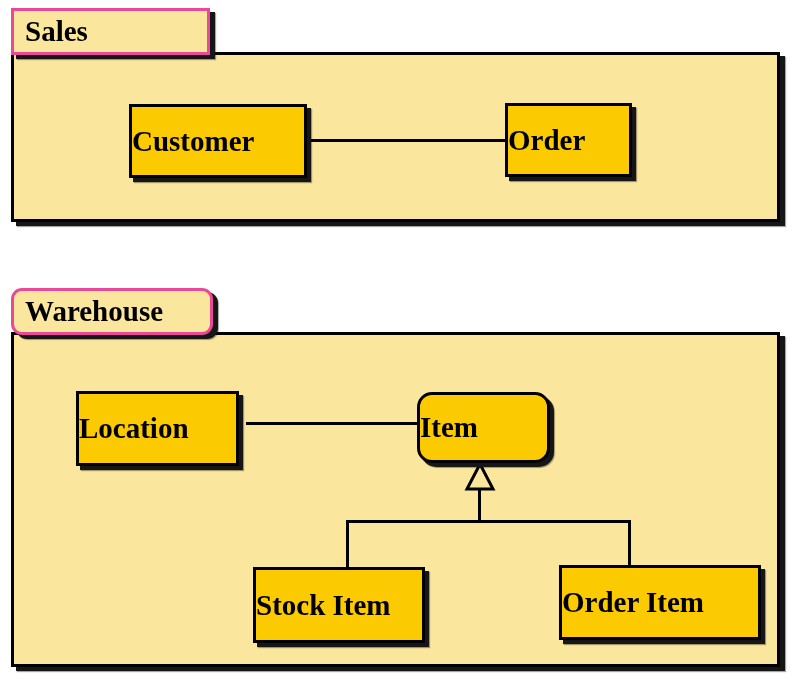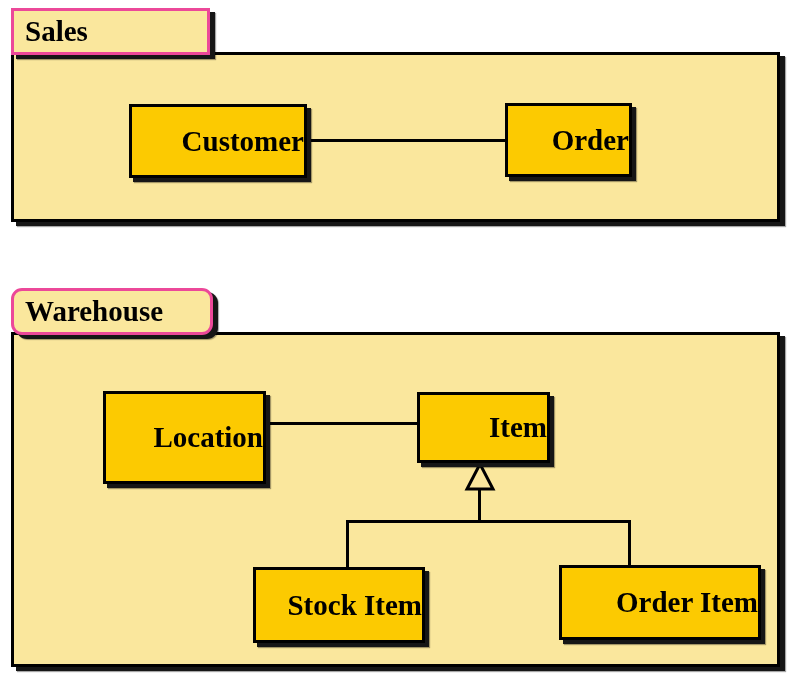--- a/index.html
+++ b/index.html
@@ -45,21 +45,21 @@
   
   .class-box {
     position: absolute;
     background: #FCCA01;
     border: 3px solid #000000;
     box-shadow: 4px 4px 0 #161616, 5px 5px 1px rgba(0,0,0,0.35);
     box-sizing: border-box;
     z-index: 5;
     display: flex;
     align-items: center;
-    justify-content: flex-end;
+    justify-content: flex-start;
   }
   .class-label {
     font-weight: bold;
     font-size: 29px;
     color: #000000;
     line-height: 1;
     white-space: nowrap;
   }
   
   .conn {
@@ -99,24 +99,24 @@
   <div class="conn" style="left:246px; top:422px; width:172px; height:3px;"></div>
 
   <svg class="tri" style="left:464px; top:462px;" width="32" height="30" viewBox="0 0 32 30">
     <polygon points="16,2 3,27 29,27" fill="#FAE79D" stroke="#000000" stroke-width="3"></polygon>
   </svg>
   <div class="conn" style="left:478px; top:489px; width:3px; height:33px;"></div>
   <div class="conn" style="left:346px; top:520px; width:285px; height:3px;"></div>
   <div class="conn" style="left:346px; top:520px; width:3px; height:48px;"></div>
   <div class="conn" style="left:628px; top:520px; width:3px; height:46px;"></div>
 
-  <div class="class-box" style="left:103px; top:391px; width:163px; height:93px;">
+  <div class="class-box" style="left:76px; top:391px; width:163px; height:75px;">
     <span class="class-label">Location</span>
   </div>
-  <div class="class-box" style="left:417px; top:392px; width:133px; height:71px;">
+  <div class="class-box" style="left:417px; top:392px; width:133px; height:71px;border-radius:15px;">
     <span class="class-label">Item</span>
   </div>
   <div class="class-box" style="left:253px; top:567px; width:172px; height:76px;">
     <span class="class-label">Stock Item</span>
   </div>
   <div class="class-box" style="left:528px; top:565px; width:202px; height:75px;margin-left:31px;">
     <span class="class-label">Order Item</span>
   </div>
 
 </div>

